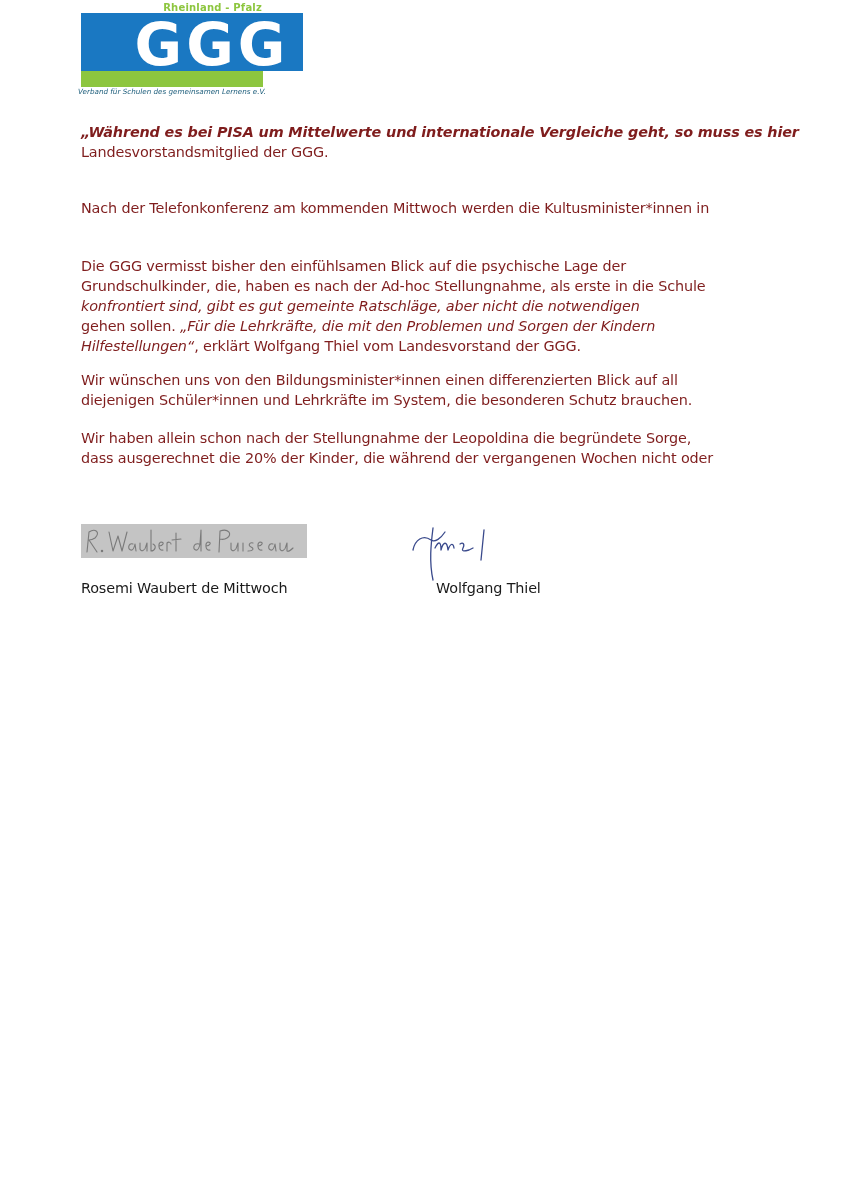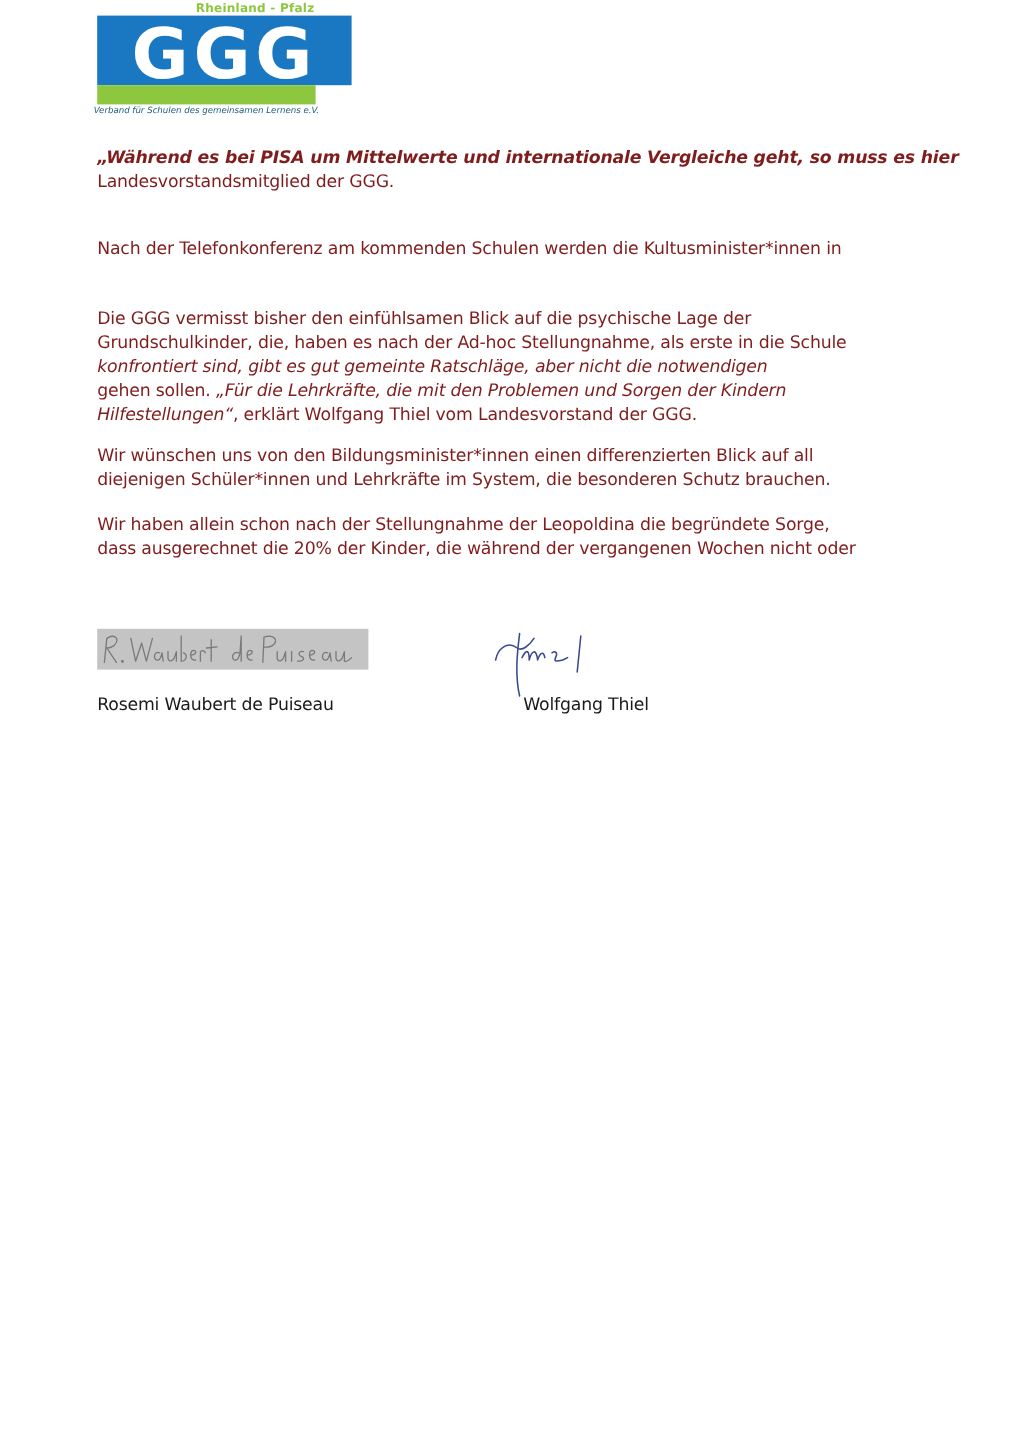--- a/index.html
+++ b/index.html
@@ -1,22 +1,22 @@
 <!DOCTYPE html>
 <html><head>
   <meta charset="utf-8">
   <style>
     html, body { margin: 0; padding: 0; background: #ffffff; }
     body { width: 849px; height: 1200px; position: relative; overflow: hidden;
            font-family: "DejaVu Sans", sans-serif; color: #1a1a1a; }
     .logo { position: absolute; left: 80px; top: 2px; width: 184px; height: 85px; }
     .logo-region { position: absolute; right: 2px; top: 0; font-size: 10px; font-weight: bold;
                    color: #8dc63f; letter-spacing: 0.2px; font-family: "DejaVu Sans", sans-serif; }
-    .logo-blue { position: absolute; left: 1px; top: 11px; width: 212px; height: 58px; background: #1a78c2;
-                 display: flex; align-items: center; justify-content: center; }
+    .logo-blue { position: absolute; left: 1px; top: 11px; width: 182px; height: 58px; background: #1a78c2;
+                 display: flex; align-items: center; justify-content: center; padding-left: 40px; }
     .logo-letters { color: #ffffff; font-weight: bold; font-size: 58px; letter-spacing: 4px;
                     font-family: "DejaVu Sans", sans-serif; line-height: 1; margin-top: 6px; }
     .logo-green { position: absolute; left: 1px; top: 69px; width: 182px; height: 16px; background: #8dc63f;
                   display: flex; align-items: center; justify-content: center; }
     .logo-tagline { color: #1b5c7a; font-size: 7.2px; font-style: italic; font-family: "DejaVu Sans", sans-serif;
                     white-space: nowrap; margin-top: 24px; }
 
     .text { position: absolute; left: 81px; width: 700px; font-size: 14.4px; line-height: 20px;
             font-family: "DejaVu Sans", sans-serif; color: #7f1d1d; letter-spacing: -0.15px; }
     .line { display: block; white-space: nowrap; }
@@ -53,21 +53,21 @@
 </div>
 
 <div class="text" id="p1">
   <span class="line">
     <span class="bi">„Während es bei PISA um Mittelwerte und internationale Vergleiche geht, so muss es hier</span>
   </span>
   <span class="line">Landesvorstandsmitglied der GGG.</span>
 </div>
 
 <div class="text" id="p2">
-  <span class="line">Nach der Telefonkonferenz am kommenden Schulen werden die Kultusminister*innen in</span>
+  <span class="line">Nach der Telefonkonferenz am kommenden Mittwoch werden die Kultusminister*innen in</span>
 </div>
 
 <div class="text" id="p3">
   <span class="line">Die GGG vermisst bisher den einfühlsamen Blick auf die psychische Lage der</span>
   <span class="line">Grundschulkinder, die, haben es nach der Ad-hoc Stellungnahme, als erste in die Schule</span>
   <span class="line it">konfrontiert sind, gibt es gut gemeinte Ratschläge, aber nicht die notwendigen</span>
   <span class="line">
     <span>gehen sollen. </span><span class="it">„Für die Lehrkräfte, die mit den Problemen und Sorgen der Kindern</span>
   </span>
   <span class="line">
@@ -119,14 +119,14 @@
     <g fill="none" stroke="#3a4a8c" stroke-width="1.3" stroke-linecap="round" stroke-linejoin="round">
       <path d="M8 32 C10 22 18 16 26 22 C30 25 36 20 40 14"></path>
       <path d="M28 10 C26 26 24 44 28 62"></path>
       <path d="M30 30 C33 24 36 22 36 32 C38 24 42 22 43 32 C45 26 48 24 49 30"></path>
       <path d="M55 26 C58 24 60 26 58 30 C56 34 60 33 64 32 L68 30"></path>
       <path d="M79 12 C78 22 77 32 76 42"></path>
     </g>
   </svg>
 </div>
 
-<div class="name" id="name1">Rosemi Waubert de Puiseau</div>
+<div class="name" id="name1">Rosemi Waubert de Mittwoch</div>
 <div class="name" id="name2">Wolfgang Thiel</div>
 
 </body></html>

